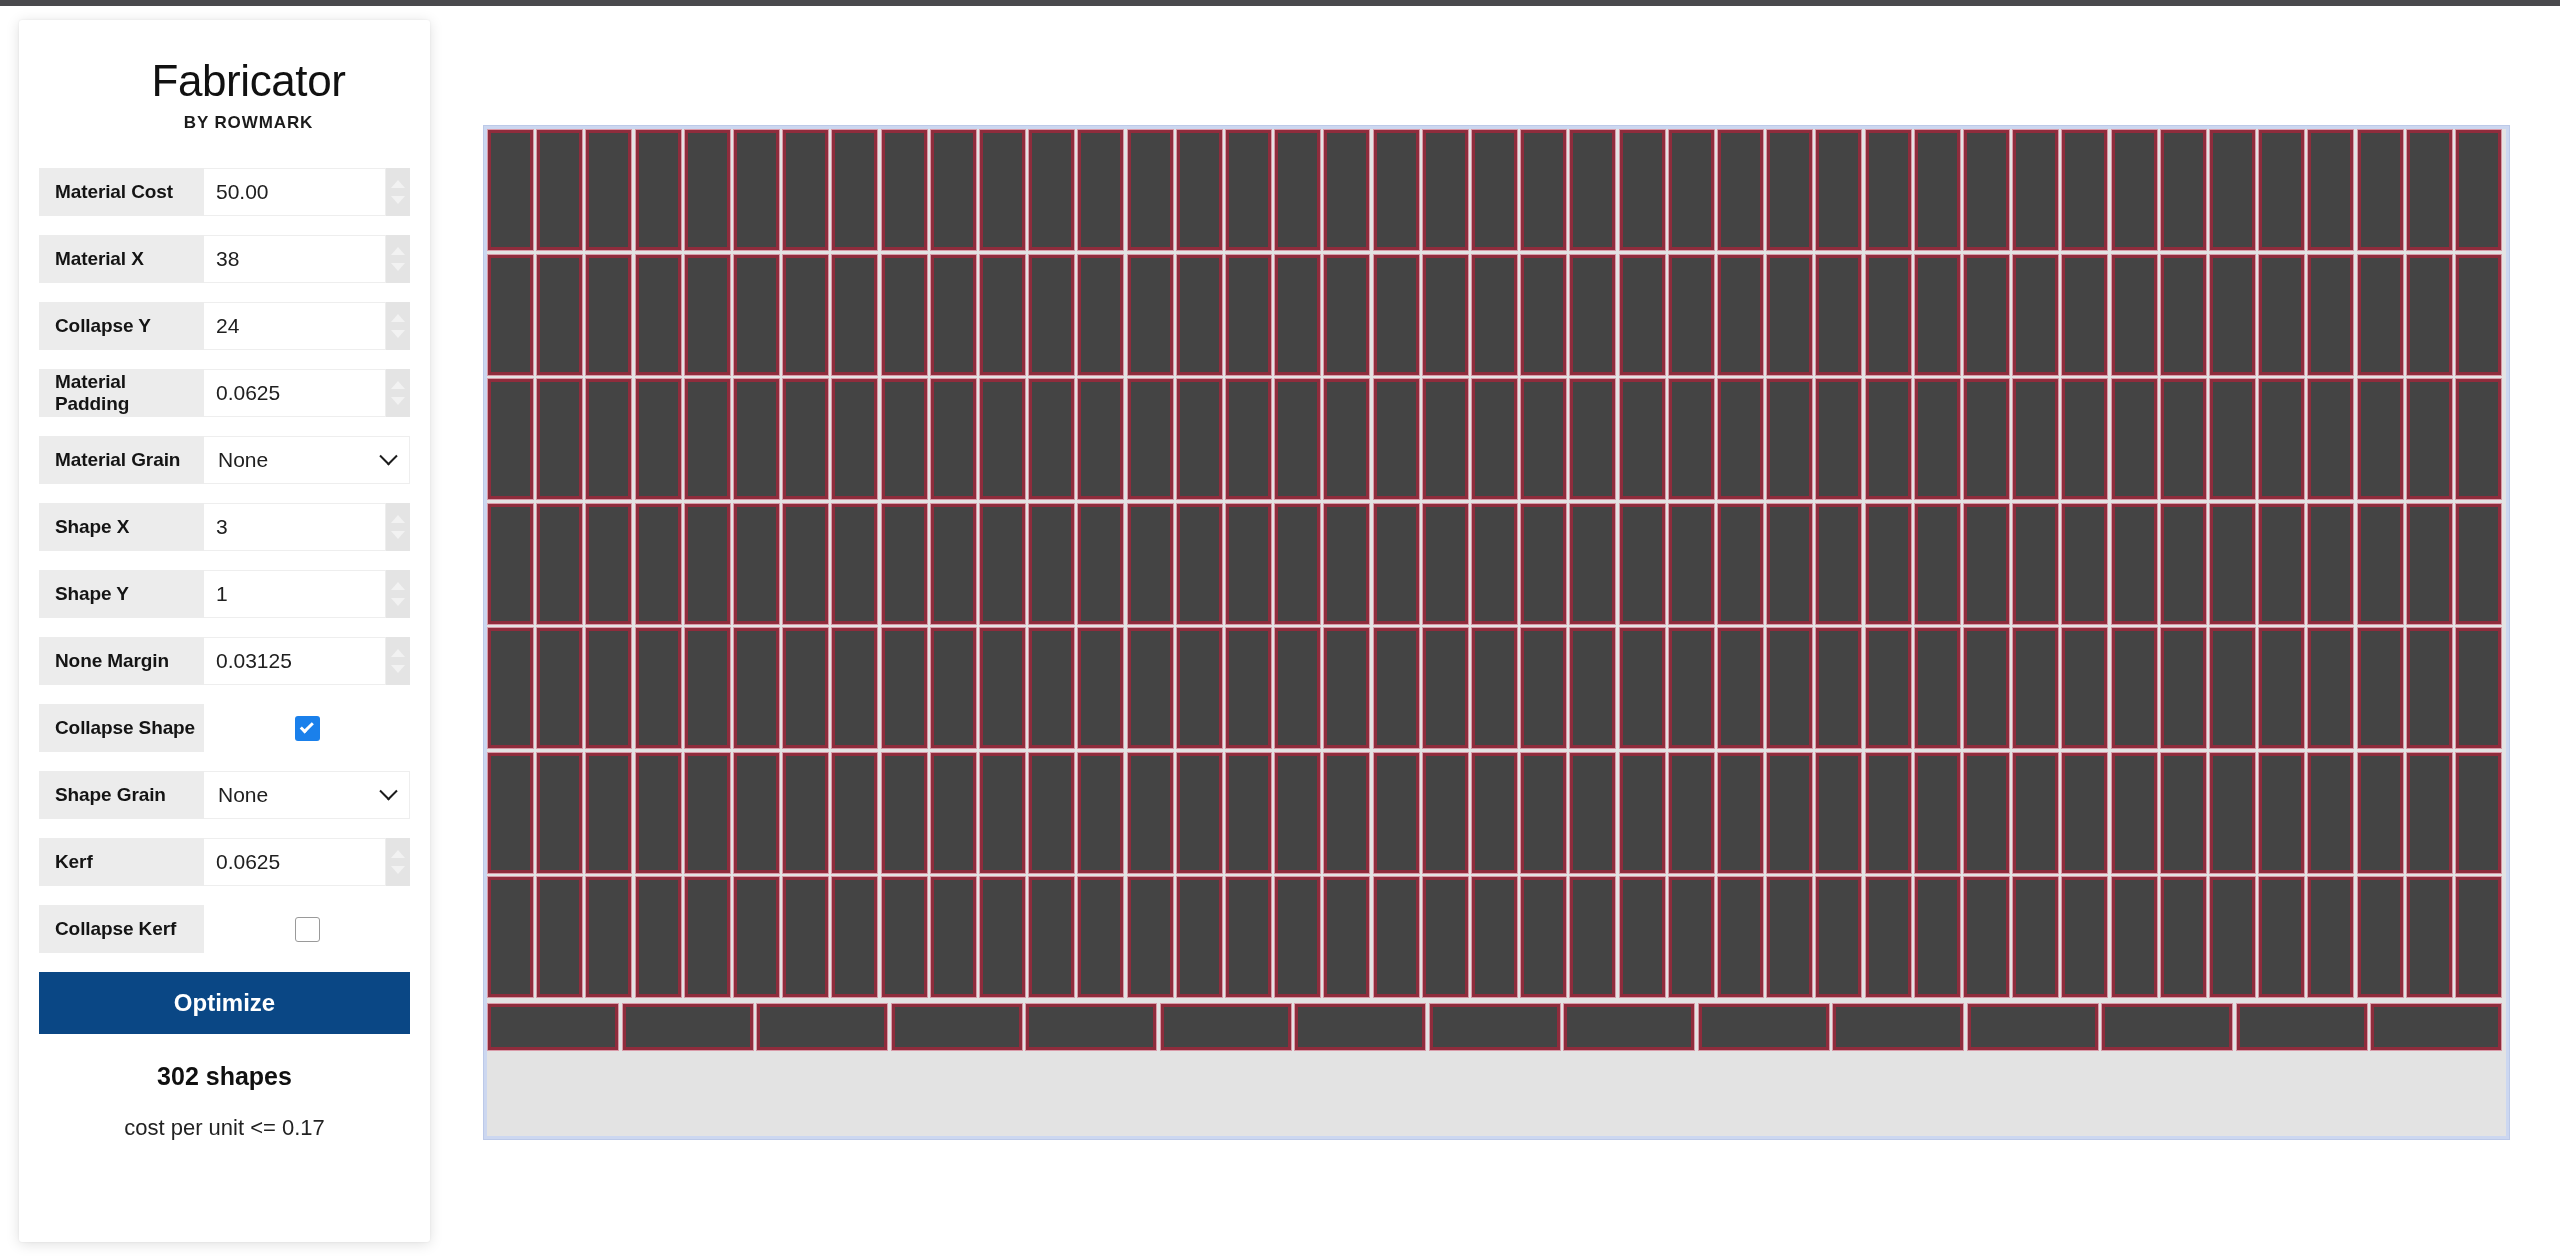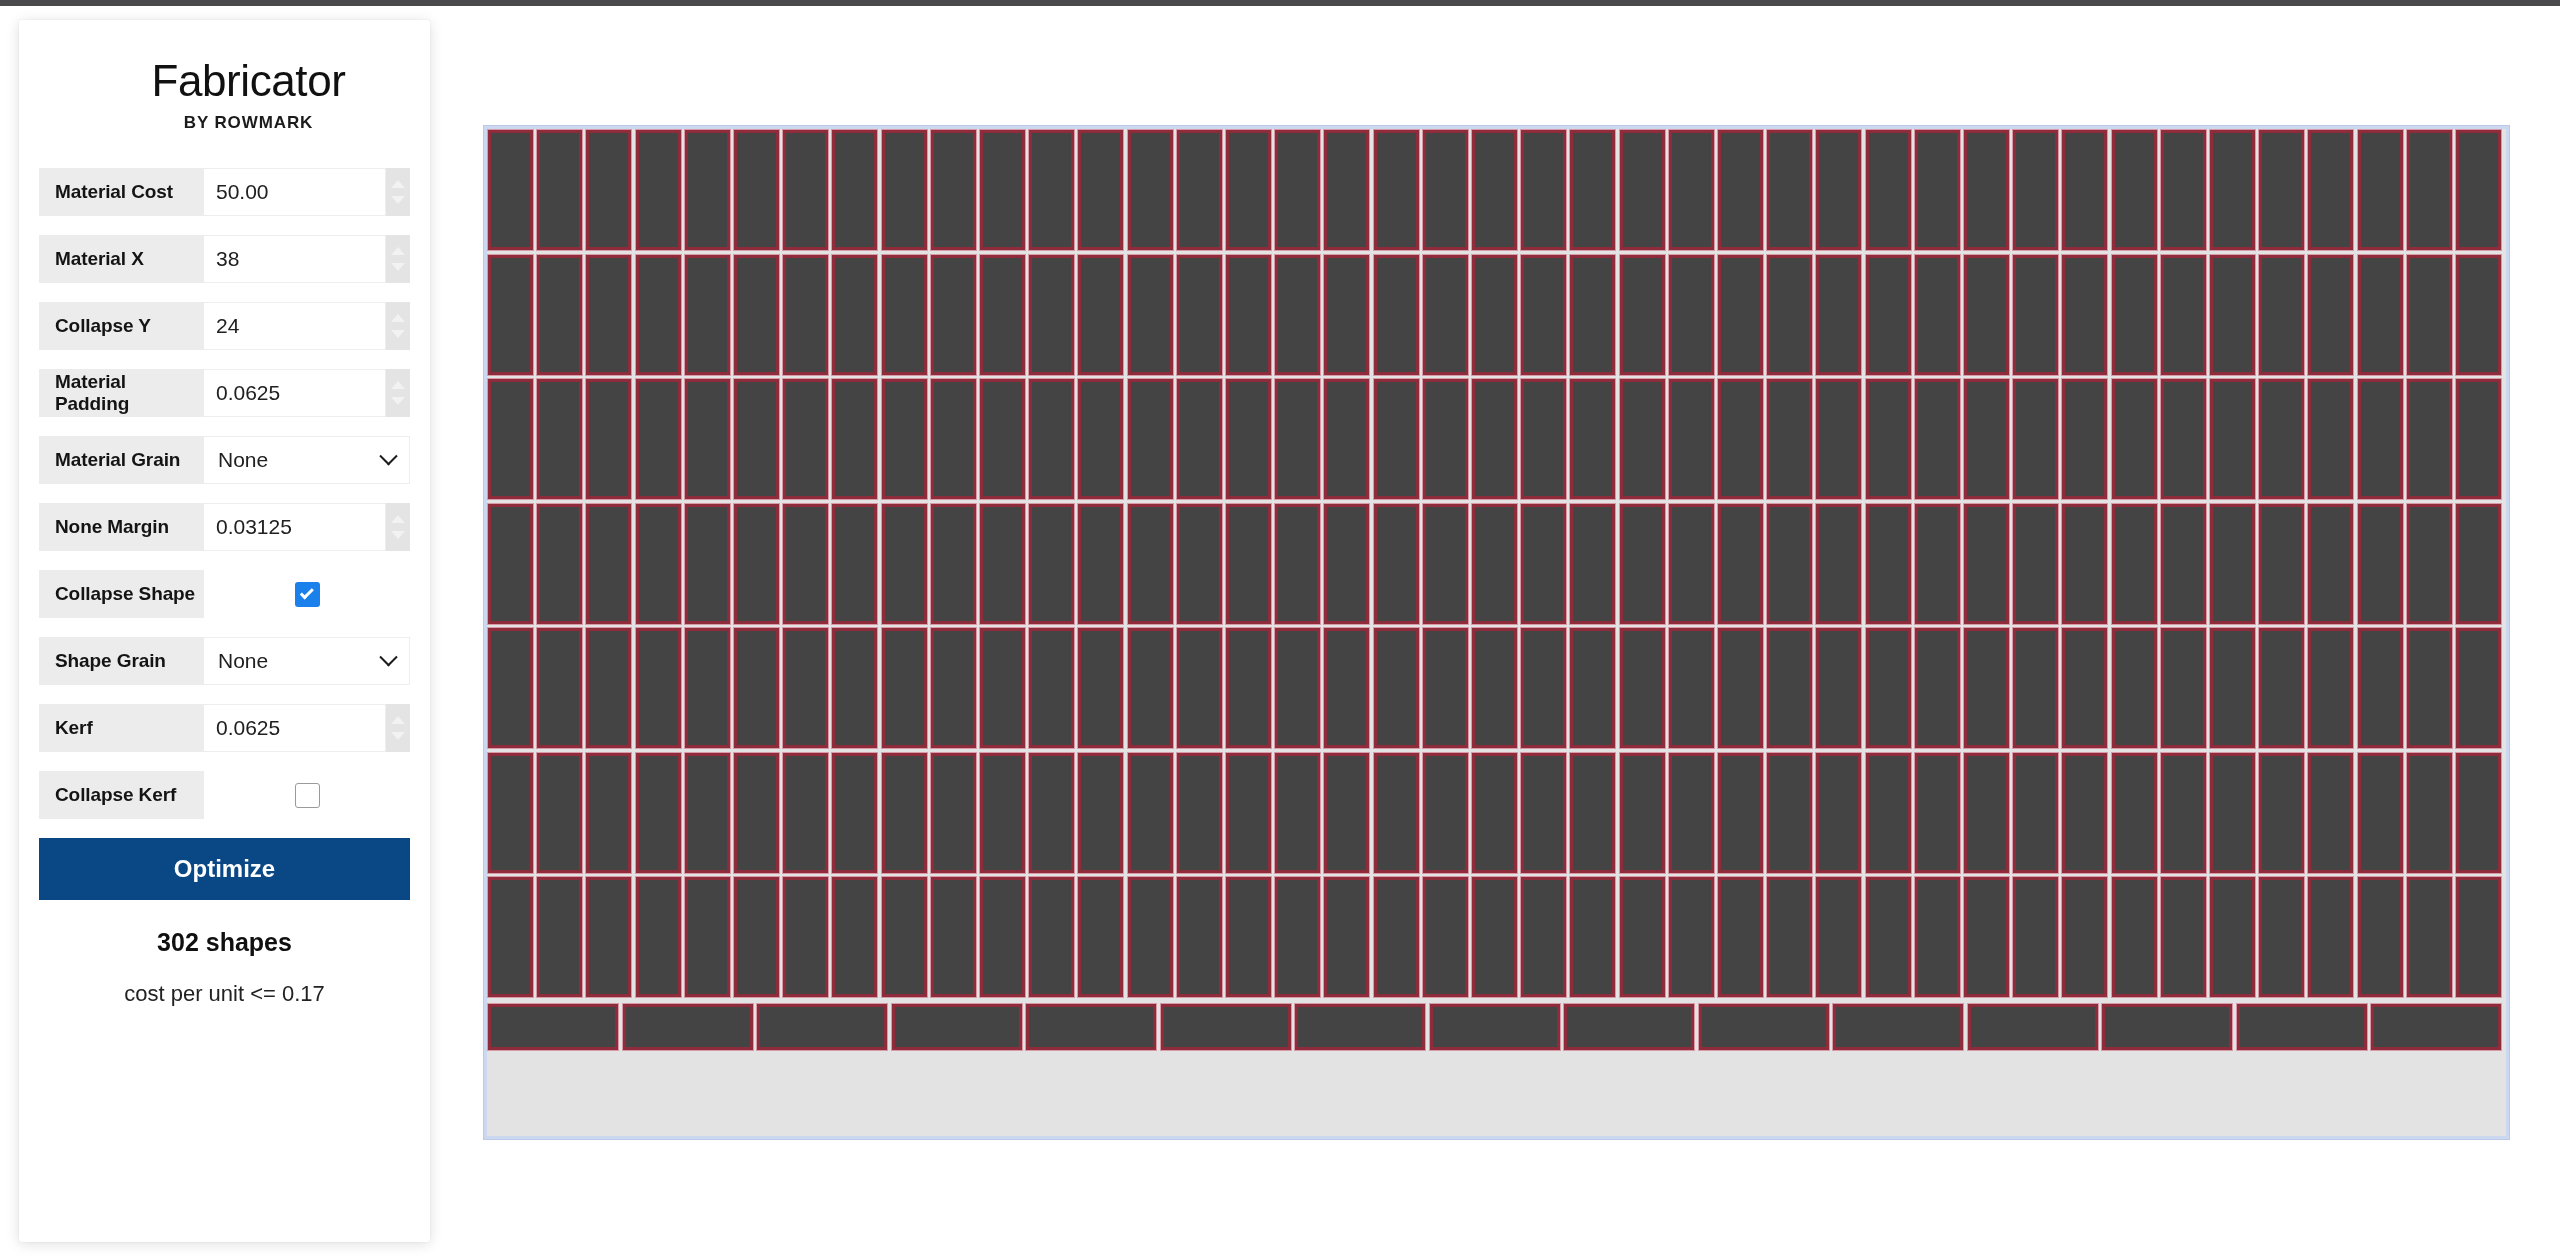--- a/index.html
+++ b/index.html
@@ -244,20 +244,40 @@
             <div class="spin-down"></div>
           </div>
         </div>
       </div>
       <div class="field-row">
         <div class="field-label">Material Grain</div>
         <div class="field-control">
           <div class="select-input">
             <span>None</span>
             <span class="chev"></span>
+          </div>
+        </div>
+      </div>
+      <div class="field-row">
+        <div class="field-label">Shape X</div>
+        <div class="field-control">
+          <div class="num-input">3</div>
+          <div class="spinner">
+            <div class="spin-up"></div>
+            <div class="spin-down"></div>
+          </div>
+        </div>
+      </div>
+      <div class="field-row">
+        <div class="field-label">Shape Y</div>
+        <div class="field-control">
+          <div class="num-input">1</div>
+          <div class="spinner">
+            <div class="spin-up"></div>
+            <div class="spin-down"></div>
           </div>
         </div>
       </div>
       <div class="field-row">
         <div class="field-label">None Margin</div>
         <div class="field-control">
           <div class="num-input">0.03125</div>
           <div class="spinner">
             <div class="spin-up"></div>
             <div class="spin-down"></div>

